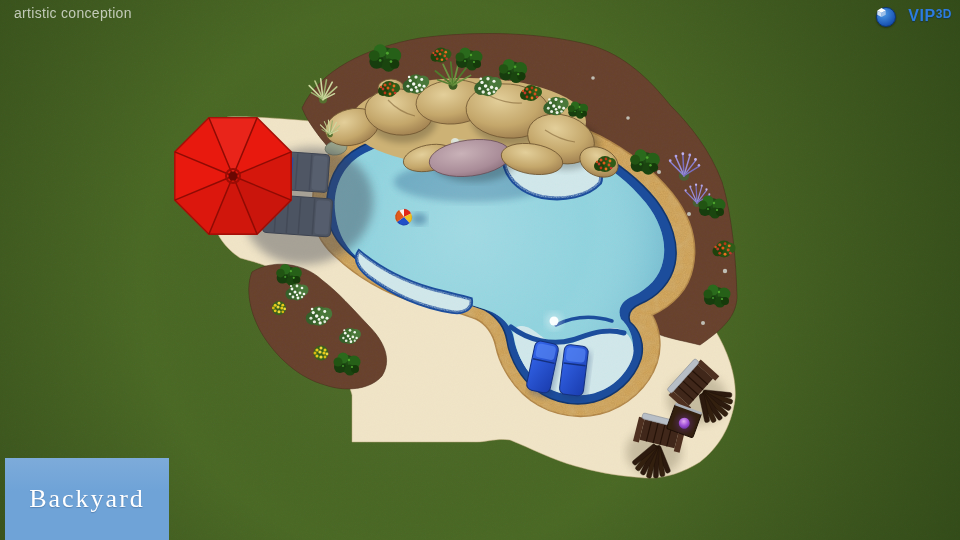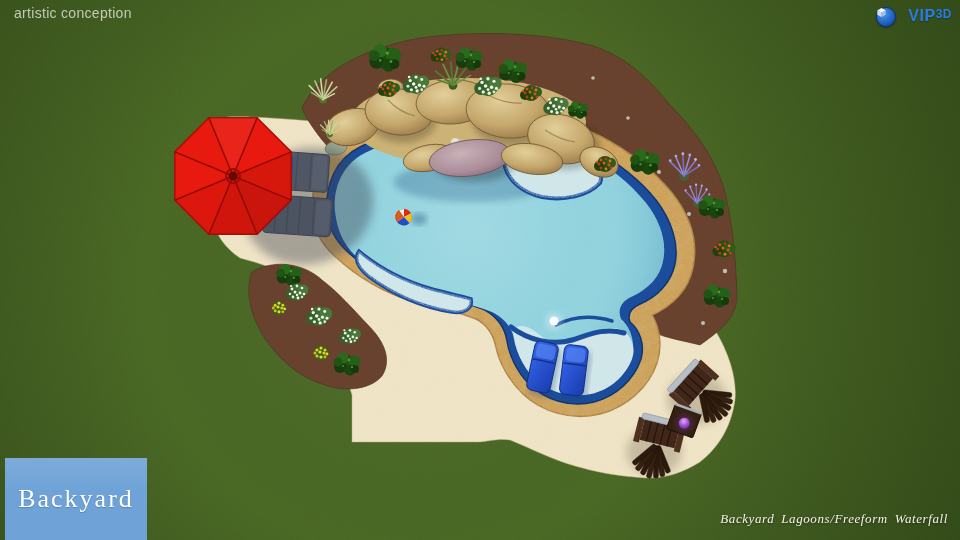--- a/index.html
+++ b/index.html
@@ -10,21 +10,21 @@
              color:#d9ded3;opacity:.85;}
   .vip{position:absolute;right:8px;top:7px;display:flex;gap:12px;}
   .vip-badge{width:18px;height:18px;border-radius:50%;
              background:radial-gradient(circle at 35% 30%,#4e9ce8,#1a55b4 70%,#0d3c86);
              border:1px solid #0b3478;display:flex;align-items:center;justify-content:center;
              box-shadow:0 1px 2px rgba(0,0,0,.4);}
   .vip-text{font-weight:bold;color:var(--vip_blue,#2d7ce0);
             text-shadow:0 1px 1px rgba(8,38,90,.55);letter-spacing:.5px;}
   .vip-text .big{font-size:16px;}
   .vip-text .sup{font-size:12px;position:relative;top:-3px;}
-  .logo-box{position:absolute;left:5px;top:458px;width:142px;height:82px;
+  .logo-box{position:absolute;left:5px;top:458px;width:164px;height:82px;
             background:linear-gradient(180deg,#7dabda,var(--logo_bg,#6fa3d7) 40%);
             display:flex;flex-direction:column;align-items:center;justify-content:center;
             gap:2px;}
   .logo-box div{font-family:"Liberation Serif",serif;color:var(--logo_text,#fff);
             font-size:26px;line-height:30px;letter-spacing:2px;
             text-shadow:0 1px 1px rgba(40,70,110,.35);}
   .caption{position:absolute;right:12px;top:511px;font-family:"Liberation Serif",serif;
            font-style:italic;font-size:13px;letter-spacing:.6px;word-spacing:3px;
            color:var(--caption_color,#f7f4ea);text-shadow:0 1px 2px rgba(0,0,0,.45);}
 </style>
@@ -465,15 +465,14 @@
       <polygon points="10.6,3.7 6,6.2 6,11 10.6,8.5" fill="#9fc0e8"></polygon>
     </svg>
   </div>
   <div class="vip-text"><span class="big">VIP</span><span class="sup">3D</span></div>
 </div>
 
 <div class="logo-box">
   <div>Backyard</div>
 </div>
 
-<div class="caption">Backyard Lagoons/Freeform Waterfall</div>
 
 </div>
 
 </body></html>

